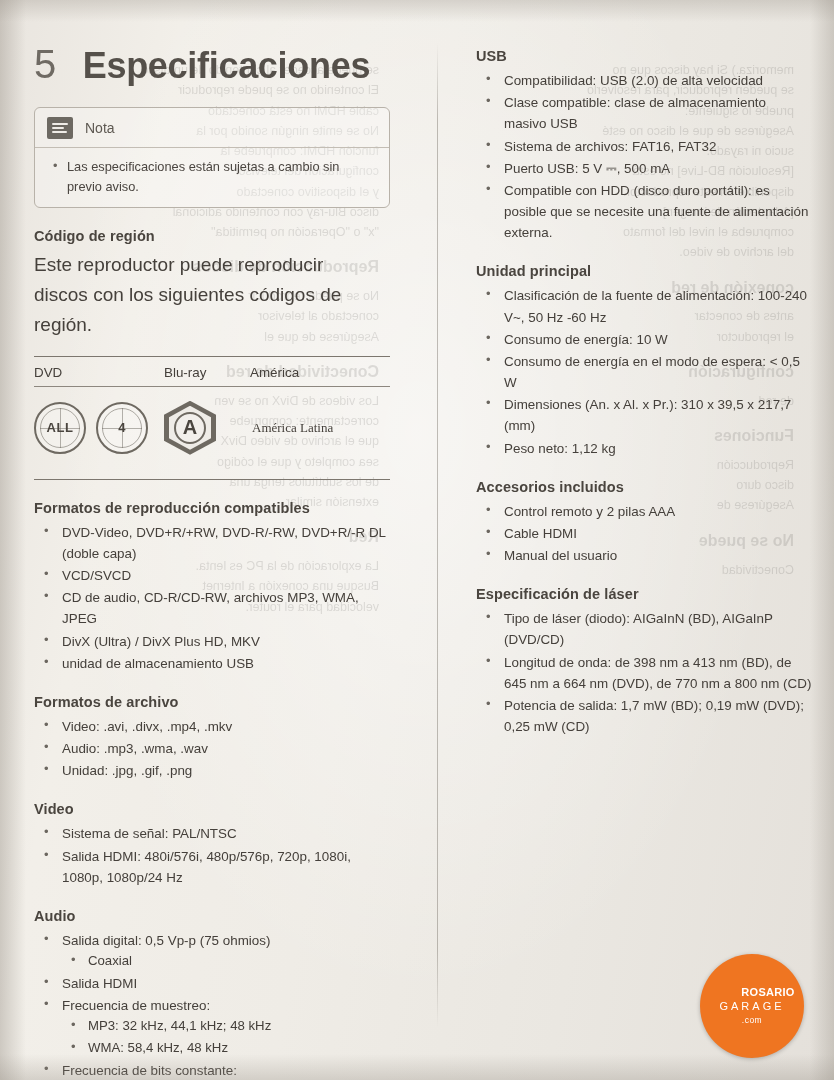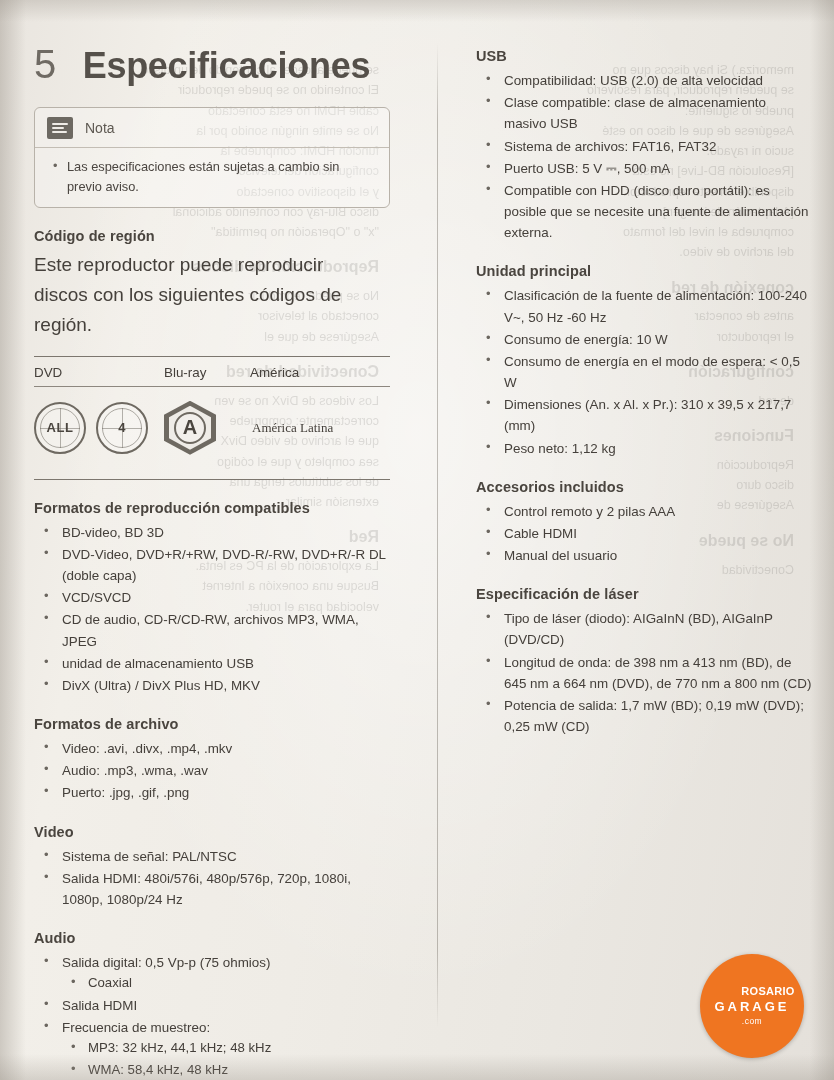--- a/index.html
+++ b/index.html
@@ -317,22 +317,22 @@
   }
   .wm-main {
     font-size: 11px;
     font-weight: bold;
     letter-spacing: 0.3px;
     line-height: 1;
     text-transform: uppercase;
     padding-left: 32px;
   }
   .wm-sub {
-    font-size: 13px;
-    font-weight: bold;
+    font-size: 11px;
+    font-weight: normal;
     letter-spacing: 3px;
     line-height: 1.2;
     text-transform: uppercase;
     margin-top: 2px;
   }
   .wm-dom {
     font-size: 8.5px;
     letter-spacing: 0.5px;
     margin-top: 1px;
   }
@@ -452,35 +452,34 @@
               </div>
             </div>
             <div class="rb-countries">América Latina</div>
           </div>
         </div>
       </div>
 
       <div class="sec">
         <div class="sec-title">Formatos de reproducción compatibles</div>
         <ul class="blist">
-          <li>BD-video, BD 3D</li>
           <li>DVD-Video, DVD+R/+RW, DVD-R/-RW, DVD+R/-R DL (doble capa)</li>
           <li>VCD/SVCD</li>
           <li>CD de audio, CD-R/CD-RW, archivos MP3, WMA, JPEG</li>
+          <li>DivX (Ultra) / DivX Plus HD, MKV</li>
           <li>unidad de almacenamiento USB</li>
-          <li>DivX (Ultra) / DivX Plus HD, MKV</li>
         </ul>
       </div>
 
       <div class="sec">
         <div class="sec-title">Formatos de archivo</div>
         <ul class="blist">
           <li>Video: .avi, .divx, .mp4, .mkv</li>
           <li>Audio: .mp3, .wma, .wav</li>
-          <li>Puerto: .jpg, .gif, .png</li>
+          <li>Unidad: .jpg, .gif, .png</li>
         </ul>
       </div>
 
       <div class="sec">
         <div class="sec-title">Video</div>
         <ul class="blist">
           <li>Sistema de señal: PAL/NTSC</li>
           <li>Salida HDMI: 480i/576i, 480p/576p, 720p, 1080i, 1080p, 1080p/24 Hz</li>
         </ul>
       </div>

